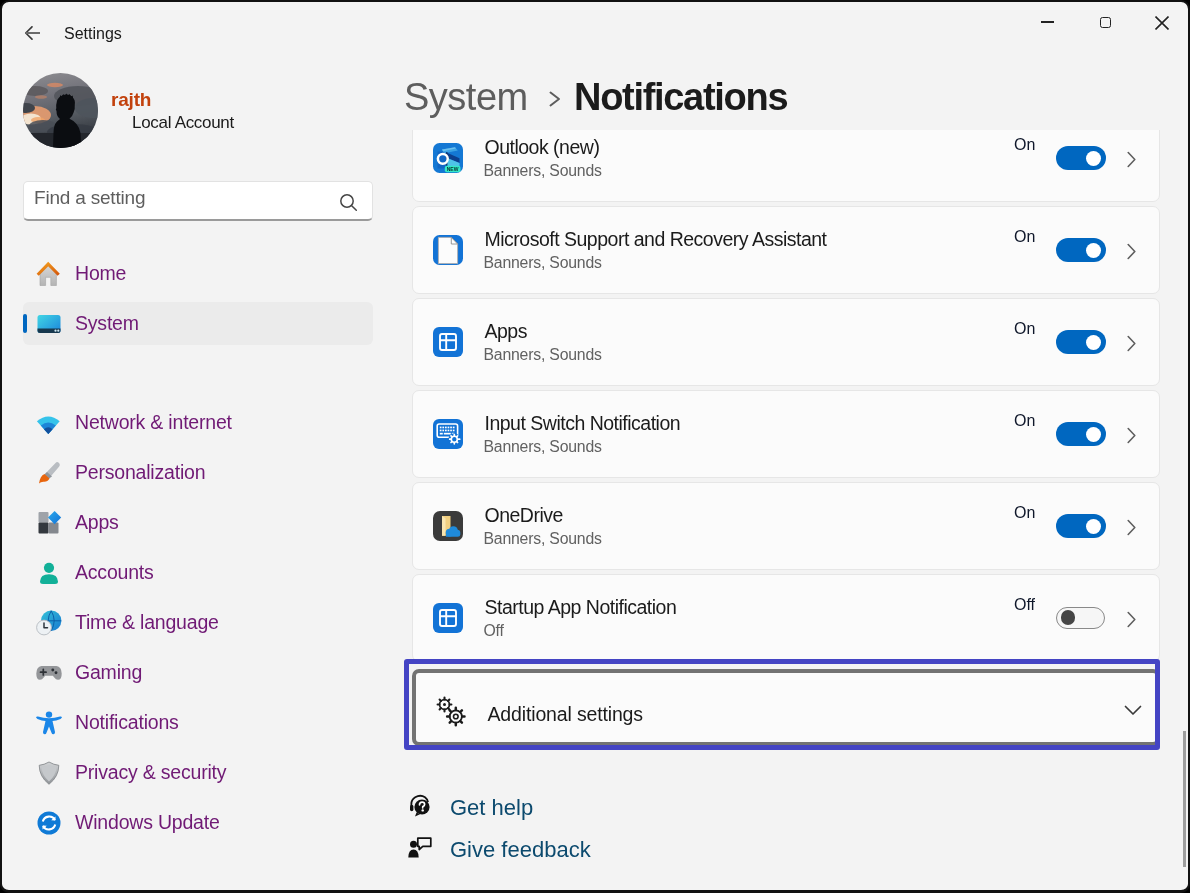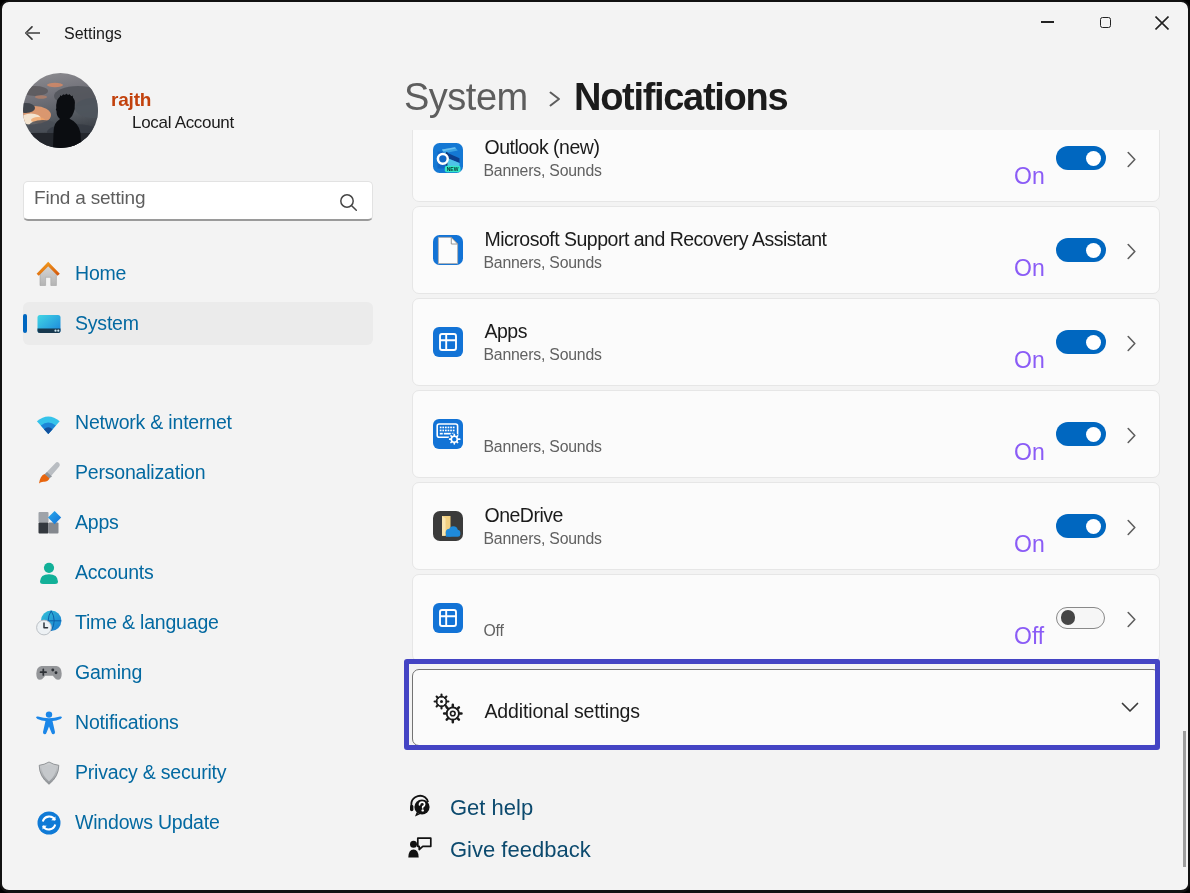--- a/index.html
+++ b/index.html
@@ -14,48 +14,48 @@
   #apptitle { left:62px; top:23px; font-size:16px; color:#1a1a1a; }
   
   #avatar { left:21px; top:71px; width:75px; height:75px; border-radius:50%; overflow:hidden; }
   #uname { left:109px; top:87px; font-size:19px; font-weight:700; color:#c2410c; letter-spacing:-0.2px; }
   #uacct { left:110px; top:111px; font-size:17px; color:#1a1a1a; letter-spacing:-0.3px;margin-left:20px; }
   #search { left:21px; top:179px; width:350px; height:40px; background:#fff;
     border:1px solid #e2e2e2; border-bottom:2px solid #9a9a9a; border-radius:5px; }
   #search span { position:absolute; left:10px; top:5px; font-size:19px; color:#5e5e5e; letter-spacing:-0.2px; }
   .nav { left:13px; width:358px; height:40px; }
   .nav .ic { position:absolute; left:21px; top:6px; width:26px; height:26px; }
-  .nav .lb { position:absolute; left:60px; top:7px; font-size:19.5px; color:#0369a1; letter-spacing:-0.2px; }
+  .nav .lb { position:absolute; left:60px; top:7px; font-size:19.5px; color:#701a75; letter-spacing:-0.2px; }
   #navsel { left:21px; width:350px; height:43px; background:#ebebeb; border-radius:6px; }
   #selbar { left:21px; width:3.5px; height:19.5px; border-radius:2px; background:#0067c0; }
   
   #bc-sys { left:402px; top:74px; font-size:38px; color:#5d5d5d; letter-spacing:-0.5px;}
   #bc-chev { left:544px; top:88px; width:18px; height:18px; }
   #bc-not { left:572px; top:74px; font-size:38px; font-weight:700; color:#1b1b1b; letter-spacing:-1.3px;}
   #scrollarea { left:390px; top:128px; width:790px; height:765px; overflow:hidden; }
   .card { position:absolute; left:20px; width:748px; background:#fbfbfb;
     border:1px solid #e6e6e6; border-radius:7px; height:88px; }
   .card .appic { position:absolute; left:19.5px; top:27.5px; width:30px; height:30px; }
   .card .t1 { position:absolute; left:71.5px; top:20.5px; font-size:19.5px; color:#1b1b1b; letter-spacing:-0.5px; }
   .card .t2 { position:absolute; left:70.5px; top:47px; font-size:15.8px; color:#616161; letter-spacing:-0.2px; }
-  .card .st { position:absolute; left:601px; top:48px; font-size:23px; color:#8b5cf6; }
+  .card .st { position:absolute; left:601px; top:21px; font-size:16px; color:#0f172a; }
   .card .tg { position:absolute; left:642.5px; top:31px; width:50px; height:24px;
     border-radius:12px; background:#0067c0; }
   .card .tg i { position:absolute; right:4.5px; top:4.5px; width:15px; height:15px;
     border-radius:50%; background:#fff; }
   .card .tgoff { position:absolute; left:642.5px; top:31.5px; width:49.5px; height:22px;
     border-radius:11px; background:#f6f6f6; border:1px solid #898989; }
   .card .tgoff i { position:absolute; left:4px; top:2.8px; width:14.5px; height:14.5px;
     border-radius:50%; background:#454545; }
   .card .chev { position:absolute; left:714px; top:35.5px; width:9px; height:17px; }
   
   #annot { left:402px; top:657px; width:756px; height:91px; border:5.5px solid #4444c4;
     border-radius:3px; z-index:50; }
   #addcard { left:410px; top:666.5px; width:748px; height:77px; background:#fbfbfb;
-    border:1px solid #737373; border-radius:7px; }
+    border:4px solid #737373; border-radius:7px; }
   #addcard .t1 { position:absolute; left:71.5px; top:30.5px; font-size:19.5px; color:#1b1b1b; letter-spacing:-0.15px; }
   
   .link { font-size:22px; color:#0c4a6e; letter-spacing:0; }
   
   #sb { left:1181px; top:729px; width:2.5px; height:136px; background:#9d9d9d; }
 </style>
 </head>
 <body>
 <div id="win">
 
@@ -323,20 +323,21 @@
           <rect x="6.8" y="13.8" width="3" height="1.7"></rect>
             <rect x="10.8" y="13.8" width="7" height="1.7"></rect>
             <rect x="18.8" y="13.8" width="2.7" height="1.7"></rect>
         </g>
         <circle cx="21.3" cy="20.2" r="5.9" fill="#1273d6"></circle>
         <g stroke="#fff" stroke-width="1.7" stroke-linecap="round">
           <path d="M21.3 15.6 v1.2 M21.3 23.6 v1.2 M16.7 20.2 h1.2 M25.5 20.2 h1.2 M18 16.9 l0.9 0.9 M23.7 22.6 l0.9 0.9 M24.6 16.9 l-0.9 0.9 M18.9 22.6 l-0.9 0.9"></path>
         </g>
         <circle cx="21.3" cy="20.2" r="3" fill="none" stroke="#fff" stroke-width="1.6"></circle>
       </svg>
+      <span class="t1">Input Switch Notification</span>
         <span class="t2">Banners, Sounds</span>
       <span class="st">On</span>
       <span class="tg">
           <i></i>
         </span>
       <svg class="chev" viewBox="0 0 9 17">
           <path d="M1.2 1.5 L7.8 8.5 L1.2 15.5" fill="none" stroke="#5f5f5f" stroke-width="1.6" stroke-linecap="round" stroke-linejoin="round"></path>
         </svg>
     </div>
 
@@ -363,20 +364,21 @@
           <path d="M1.2 1.5 L7.8 8.5 L1.2 15.5" fill="none" stroke="#5f5f5f" stroke-width="1.6" stroke-linecap="round" stroke-linejoin="round"></path>
         </svg>
     </div>
 
     <div class="card" style="top:444px">
       <svg class="appic" viewBox="0 0 30 30">
         <rect width="30" height="30" rx="6" fill="#1273d6"></rect>
         <rect x="7" y="7" width="16" height="16" rx="2" fill="none" stroke="#fff" stroke-width="1.9"></rect>
         <path d="M13.2 7 V23 M7 13.2 H23" stroke="#fff" stroke-width="1.9"></path>
       </svg>
+      <span class="t1">Startup App Notification</span>
         <span class="t2">Off</span>
       <span class="st">Off</span>
       <span class="tgoff">
           <i></i>
         </span>
       <svg class="chev" viewBox="0 0 9 17">
           <path d="M1.2 1.5 L7.8 8.5 L1.2 15.5" fill="none" stroke="#5f5f5f" stroke-width="1.6" stroke-linecap="round" stroke-linejoin="round"></path>
         </svg>
     </div>
   </div>

